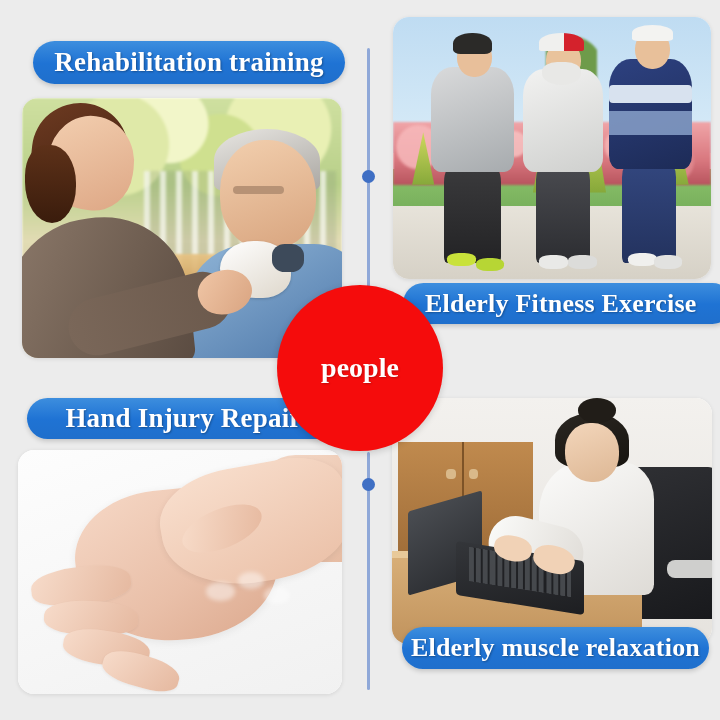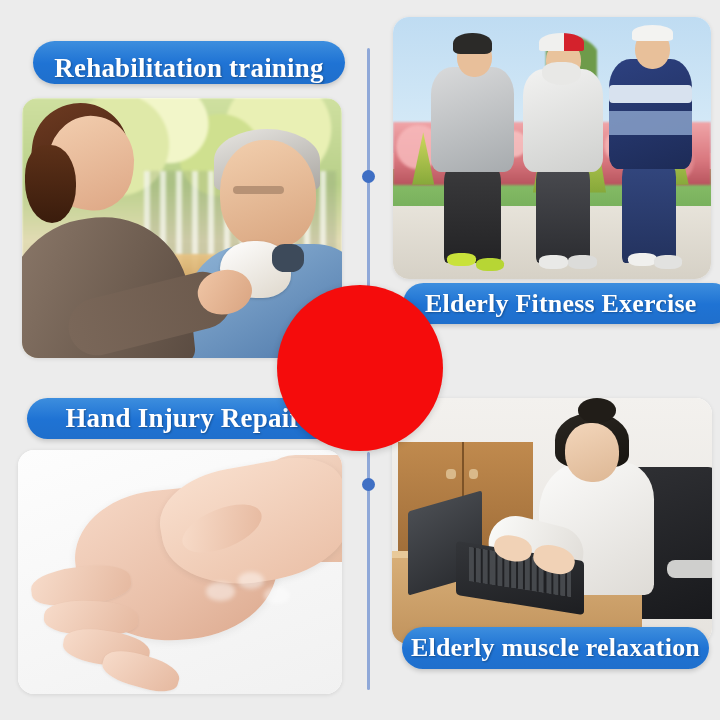--- a/index.html
+++ b/index.html
@@ -224,21 +224,21 @@
     background:#f1d2b6;border-radius:46%;transform:rotate(16deg);}
 
   
   .pill{position:absolute;display:flex;align-items:center;justify-content:center;
     background:linear-gradient(180deg,#3d8ede 0%,#1f73d4 52%,#1f6fcc 100%);
     border-radius:26px;color:#ffffff;font-weight:bold;
     font-family:"Liberation Serif", serif;
     text-shadow:1px 1px 2px rgba(0,0,0,.30);
     box-shadow:0 2px 5px rgba(0,0,0,.18);
     white-space:nowrap;letter-spacing:.2px;}
-  .pill-rehab{left:33px;top:41px;width:312px;height:43px;font-size:27px;align-items:flex-end;}
+  .pill-rehab{left:33px;top:41px;width:312px;height:43px;font-size:27px;}
   .pill-elderly{left:403px;top:283px;width:330px;height:41px;font-size:26px;
     justify-content:flex-start;padding-left:22px;box-sizing:border-box;}
   .pill-hand{left:27px;top:398px;width:313px;height:41px;font-size:27px;}
   .pill-office{left:402px;top:627px;width:307px;height:42px;font-size:26px;}
 
   
   .badge{position:absolute;left:277px;top:285px;width:166px;height:166px;
     border-radius:50%;background:#f50c0c;
     display:flex;flex-direction:column;align-items:center;justify-content:center;
     color:#fff;font-weight:bold;font-family:"Liberation Serif", serif;
@@ -364,15 +364,16 @@
       <div class="of-keys"></div>
       <div class="of-hand1"></div>
       <div class="of-hand2"></div>
     </div>
   </div>
   <div class="pill pill-office">
     <span>Elderly muscle relaxation</span>
   </div>
 
   <div class="badge">
+    <span>people</span>
   </div>
 
 </div>
 
 </body></html>

